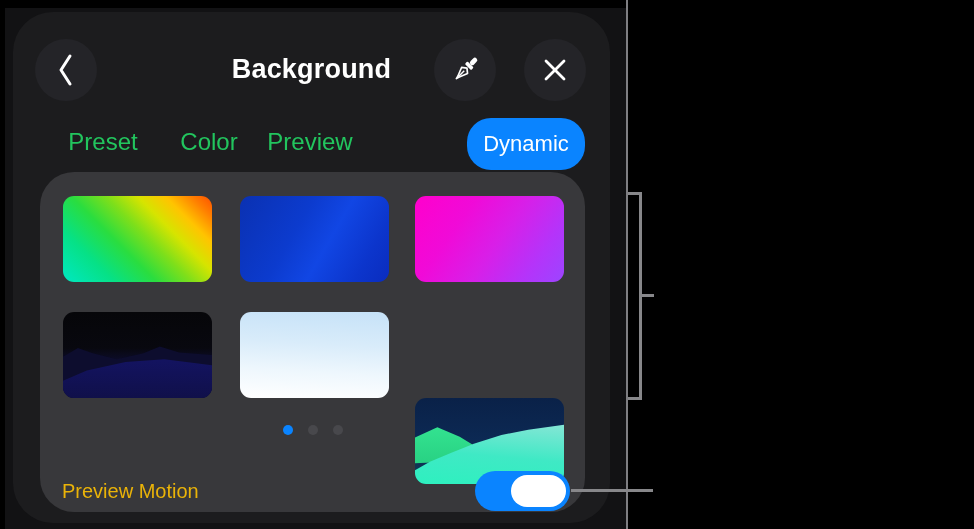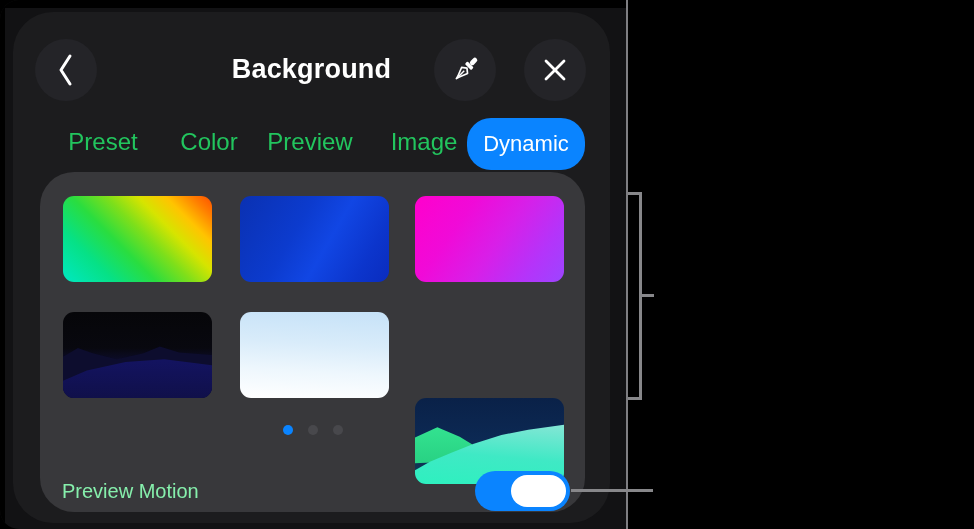--- a/index.html
+++ b/index.html
@@ -1,18 +1,18 @@
 <!DOCTYPE html>
 <html><head>
 <meta charset="utf-8">
 <style>
   html,body { margin:0; padding:0; background:#000; }
   .stage {
     position:relative; width:974px; height:529px; background:#000;
-    font-family:"Liberation Sans", sans-serif; overflow:hidden;border-radius:19px;
+    font-family:"Liberation Sans", sans-serif; overflow:hidden;
     -webkit-font-smoothing:antialiased;
   }
   
   .screen { position:absolute; left:0; top:0; width:627px; height:529px; background:#121214; }
   .screen::before { content:""; position:absolute; left:0; top:0; width:100%; height:8px; background:#000; }
   .screen::after  { content:""; position:absolute; left:0; top:0; width:5px; height:100%; background:#000; }
   .screen-edge { position:absolute; left:626px; top:0; width:2px; height:529px; background:#7e7e82; }
 
   
   .panel { position:absolute; left:13px; top:12px; width:597px; height:511px;
@@ -74,21 +74,21 @@
     background:linear-gradient(185deg,#b9ebe2 0%,#7fe6d4 30%,#3fe9c5 65%,#2ef0bf 100%);
     clip-path:polygon(0 100%,0 84%,10% 74%,24% 64%,40% 53%,58% 43%,76% 37%,100% 31%,100% 100%); }
 
   
   .dot { position:absolute; top:253px; width:10px; height:10px; border-radius:50%;
          background:#48484c; cursor:pointer; }
   .dot.active { background:#0a84ff; }
   .dot-1 { left:243px; } .dot-2 { left:268px; } .dot-3 { left:293px; }
 
   
-  .preview-label { position:absolute; left:22px; top:308px; font-size:20px; color:#86efac; }
+  .preview-label { position:absolute; left:22px; top:308px; font-size:20px; color:#eab308; }
   .toggle { position:absolute; left:435px; top:299px; width:95px; height:40px;
             border-radius:20px; background:#0a84ff; cursor:pointer; }
   .toggle .knob { position:absolute; right:4px; top:4px; width:55px; height:32px;
                   border-radius:16px; background:#fff; }
 
   
   .callout { position:absolute; background:#87878a; }
   .co-vert   { left:639px; top:192px; width:3px;  height:208px; }
   .co-captop { left:628px; top:192px; width:14px; height:3px; }
   .co-capbot { left:628px; top:397px; width:14px; height:3px; }
@@ -132,21 +132,20 @@
         <svg width="28" height="28" viewBox="0 0 28 28">
           <line x1="5" y1="5" x2="23" y2="23" stroke="#fff" stroke-width="2.8" stroke-linecap="round"></line>
           <line x1="23" y1="5" x2="5" y2="23" stroke="#fff" stroke-width="2.8" stroke-linecap="round"></line>
         </svg>
       </span>
     </div>
 
     <div class="tab tab-preset">Preset</div>
     <div class="tab tab-color">Color</div>
     <div class="tab tab-gradient">Preview</div>
-    <div class="tab tab-image">Image</div>
     <div class="tab-pill">Dynamic</div>
 
     <div class="card">
       <div class="thumb pos-a t1"></div>
       <div class="thumb pos-b t2"></div>
       <div class="thumb pos-c t3"></div>
       <div class="thumb pos-d t4"></div>
       <div class="thumb pos-e t5"></div>
       <div class="thumb pos-f t6"></div>
 

